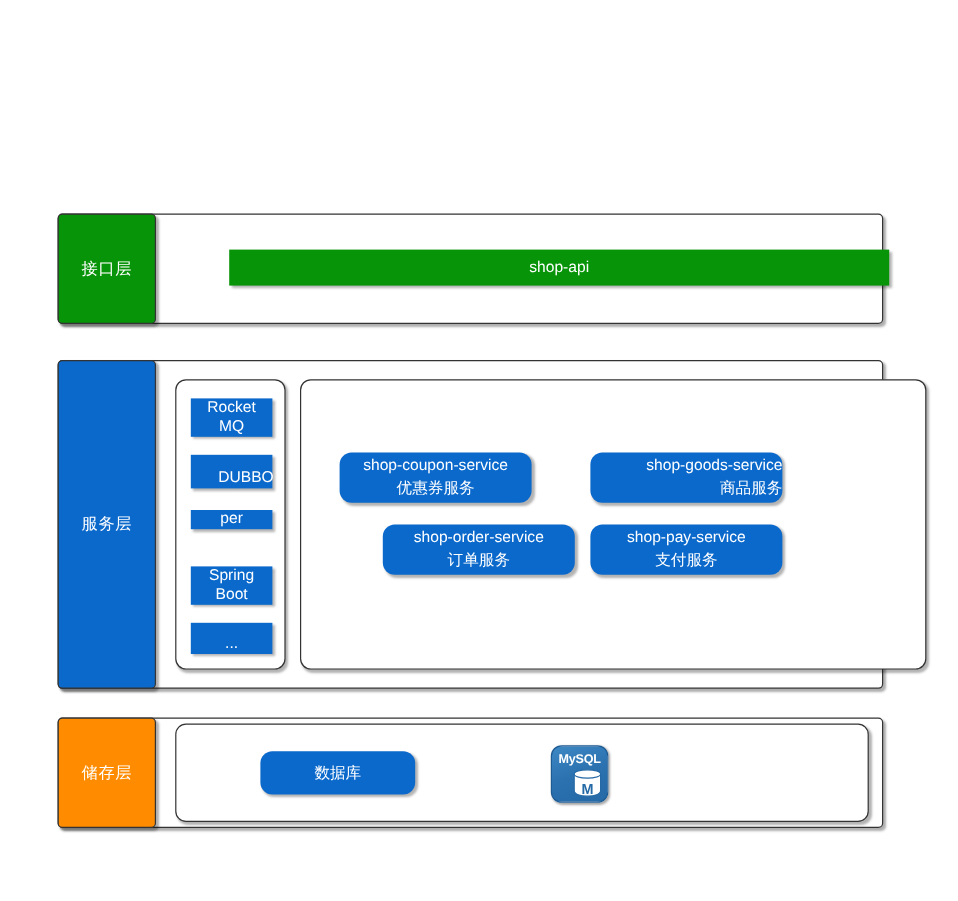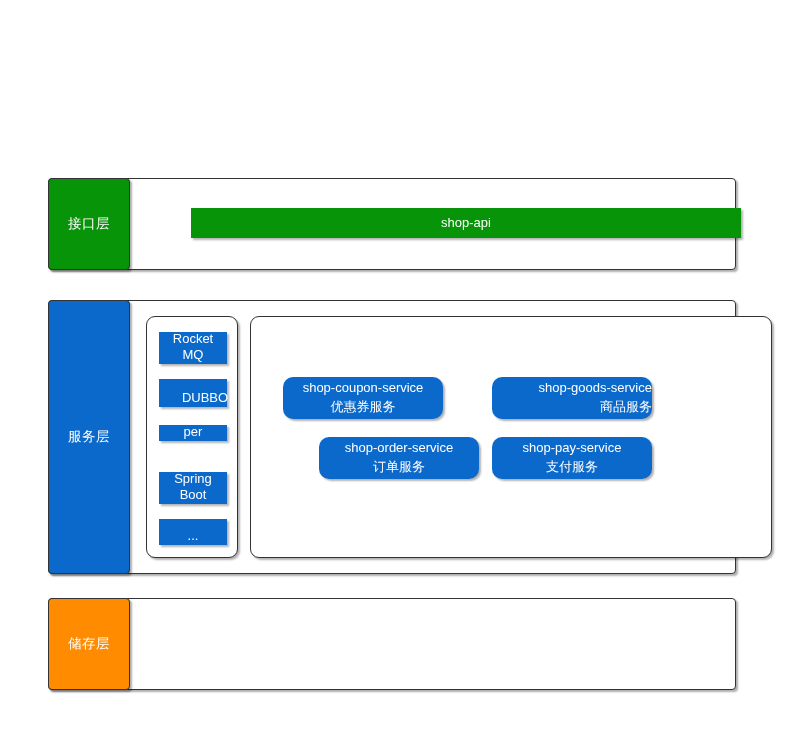--- a/index.html
+++ b/index.html
@@ -246,15 +246,31 @@
 
       </div>
     </div>
   </div>
 
   <div class="layer" style="left:48px; top:598px; width:688px; height:92px;">
     <div class="layer-frame"></div>
     <div class="layer-badge" style="background:#FF8C00;">
       <span>储存层</span>
     </div>
+    <div class="layer-body">
+      <div class="inner-frame" style="left:16px; top:5px; width:578px; height:82px;">
+        <div class="box box-blue" style="left:70px; top:22px; width:129px; height:36px;">
+          <span class="ln1">数据库</span>
+        </div>
+
+        <div class="mysql-icon" style="left:312px; top:17px;">
+          <div class="ms-text">MySQL</div>
+          <div class="cyl">
+            <div class="body"></div>
+            <div class="top"></div>
+            <div class="m">M</div>
+          </div>
+        </div>
+      </div>
+    </div>
   </div>
 
 </div>
 
 </body></html>

